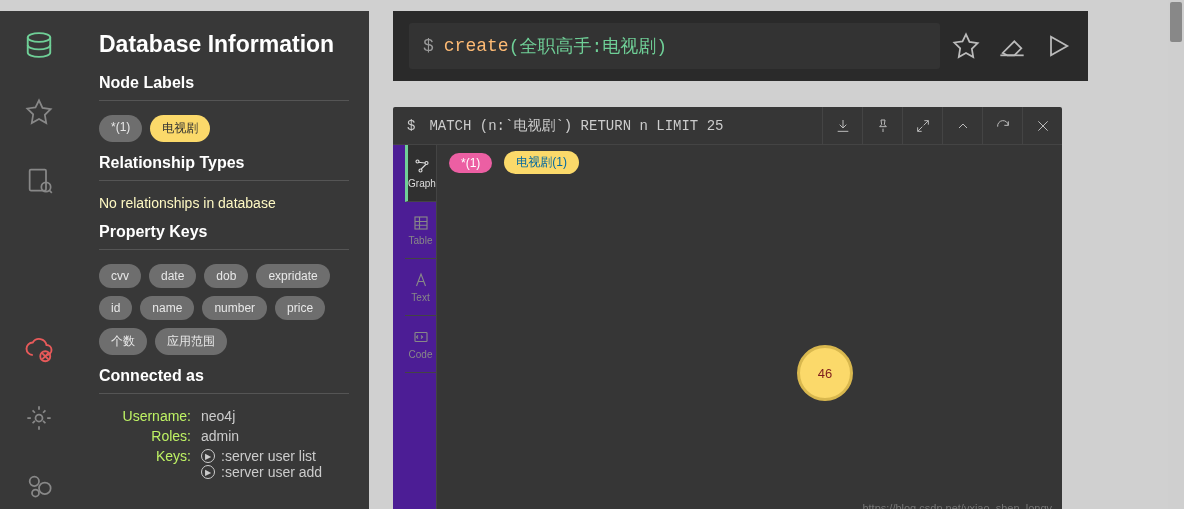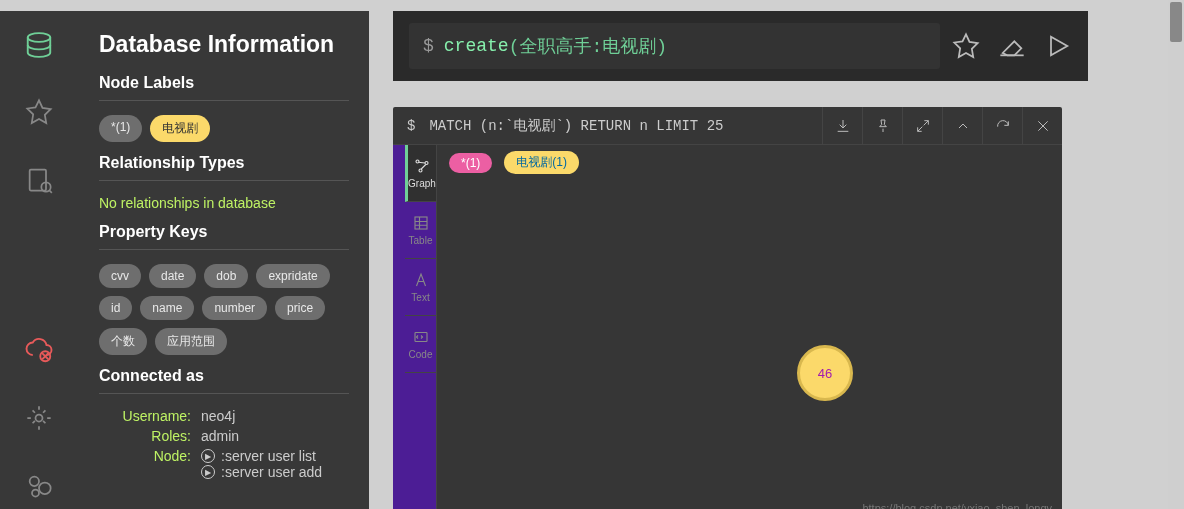--- a/index.html
+++ b/index.html
@@ -12,48 +12,48 @@
 .sidebar { width: 292px; background: #383838; color: #d0d0d0; padding: 20px 20px 10px 22px; overflow-y: auto; position: relative; }
 .sidebar::-webkit-scrollbar { width: 14px; }
 .sidebar::-webkit-scrollbar-track { background: #d0d0d0; }
 .sidebar::-webkit-scrollbar-thumb { background: #888; }
 .sb-title { font-size: 23px; font-weight: 600; color: #fff; margin-bottom: 16px; }
 .sb-section { font-size: 16px; font-weight: 600; color: #fff; margin-bottom: 8px; margin-top: 12px; }
 .sb-hr { border: none; border-top: 1px solid #555; margin-bottom: 14px; }
 .chips { display: flex; flex-wrap: wrap; gap: 8px; margin-bottom: 8px; }
 .chip { background: #6e6e6e; color: #e8e8e8; padding: 5px 12px; border-radius: 14px; font-size: 12px; cursor: pointer; }
 .chip-label { background: #fbd96a; color: #333; }
-.sb-text { font-size: 14px; color: #bef264; margin-bottom: 8px; }
+.sb-text { font-size: 14px; color: #fef9c3; margin-bottom: 8px; }
 .sb-grid { display: grid; grid-template-columns: 92px 1fr; gap: 4px 10px; font-size: 14px; }
 .sb-grid .k { text-align: right; color: #bef264; }
 .sb-grid .v { color: #ccc; }
 .admin-line { display: flex; align-items: center; gap: 6px; color: #ccc; }
 .play-circ { width: 14px; height: 14px; border-radius: 50%; border: 1px solid #ccc; display: inline-flex; align-items: center; justify-content: center; font-size: 8px; }
 .editor-row { display: flex; align-items: center; background: #2a2a2a; padding: 0 16px; height: 70px; }
 .editor-input-wrap { flex: 1; display: flex; align-items: center; background: #333; border-radius: 3px; padding: 0 14px; height: 46px; margin-right: 12px; font-family: "Courier New", monospace; font-size: 18px; }
 .prompt { color: #999; margin-right: 10px; }
-.kw-create { color: #86efac; }
+.kw-create { color: #fdba74; }
 .kw-args { color: #6fcf97; }
 .editor-icons { display: flex; gap: 18px; align-items: center; }
 .ed-ic { width: 28px; height: 28px; cursor: pointer; color: #bbb; }
 .result { margin: 26px 26px 0 0; background: #363636; border-radius: 2px; display: flex; flex-direction: column; flex: 1; overflow: hidden; position: relative; }
 .result-top { display: flex; align-items: center; height: 38px; border-bottom: 1px solid #444; }
 .result-prompt { font-family: "Courier New", monospace; color: #ccc; padding: 0 14px; flex: 1; font-size: 14px; display: flex; align-items: center; gap: 14px; }
 .result-actions { display: flex; }
 .ra-btn { width: 40px; height: 38px; border-left: 1px solid #444; display: flex; align-items: center; justify-content: center; cursor: pointer; color: #bbb; }
 .result-body { display: flex; flex: 1; }
 .view-tabs { width: 44px; background: #4c1d95; border-right: 1px solid #444; display: flex; flex-direction: column; padding-left: 12px; }
 .vtab { height: 57px; display: flex; flex-direction: column; align-items: center; justify-content: center; gap: 3px; border-bottom: 1px solid #444; color: #888; cursor: pointer; font-size: 10px; }
 .vtab.active { color: #ddd; border-left: 3px solid #6fcf97; background: #303030; }
 .view-canvas { flex: 1; background: #363636; position: relative; }
 .badge-row { position: absolute; top: 6px; left: 12px; display: flex; gap: 12px; align-items: center; }
 .badge { border-radius: 12px; padding: 3px 12px; font-size: 12px; }
 .badge-star { background: #ec5fa3; color: #fff; }
 .badge-label { background: #fbd96a; color: #0369a1; }
-.node-circle { position: absolute; top: 200px; left: 360px; width: 56px; height: 56px; border-radius: 50%; background: #fbd96a; border: 3px solid #d9b84e; display: flex; align-items: center; justify-content: center; color: #a21caf; font-size: 13px; cursor: pointer; }
+.node-circle { position: absolute; top: 200px; left: 360px; width: 56px; height: 56px; border-radius: 50%; background: #fbd96a; border: 3px solid #d9b84e; display: flex; align-items: center; justify-content: center; color: #7f1d1d; font-size: 13px; cursor: pointer; }
 .watermark { position: absolute; bottom: 6px; right: 10px; color: #777; font-size: 11px; }
 .scrollbar-right { position: absolute; right: 0; top: 0; bottom: 0; width: 16px; background: #cfcfcf; }
 .scrollbar-right::before { content: ''; position: absolute; left: 2px; right: 2px; top: 2px; height: 40px; background: #888; border-radius: 2px; }
 .main-wrap { flex: 1; display: flex; flex-direction: column; padding-left: 24px; padding-right: 0; }
 </style>
 </head>
 <body>
 
 <div class="app">
 
@@ -130,21 +130,21 @@
       <span class="chip">应用范围</span>
     </div>
 
     <div class="sb-section">Connected as</div>
     <hr class="sb-hr">
     <div class="sb-grid">
       <div class="k">Username:</div>
       <div class="v">neo4j</div>
       <div class="k">Roles:</div>
       <div class="v">admin</div>
-      <div class="k">Node:</div>
+      <div class="k">Keys:</div>
       <div class="v">
         <div class="admin-line">
             <span class="play-circ">▶</span>
             <span>:server user list</span>
           </div>
         <div class="admin-line">
             <span class="play-circ">▶</span>
             <span>:server user add</span>
           </div>
       </div>

